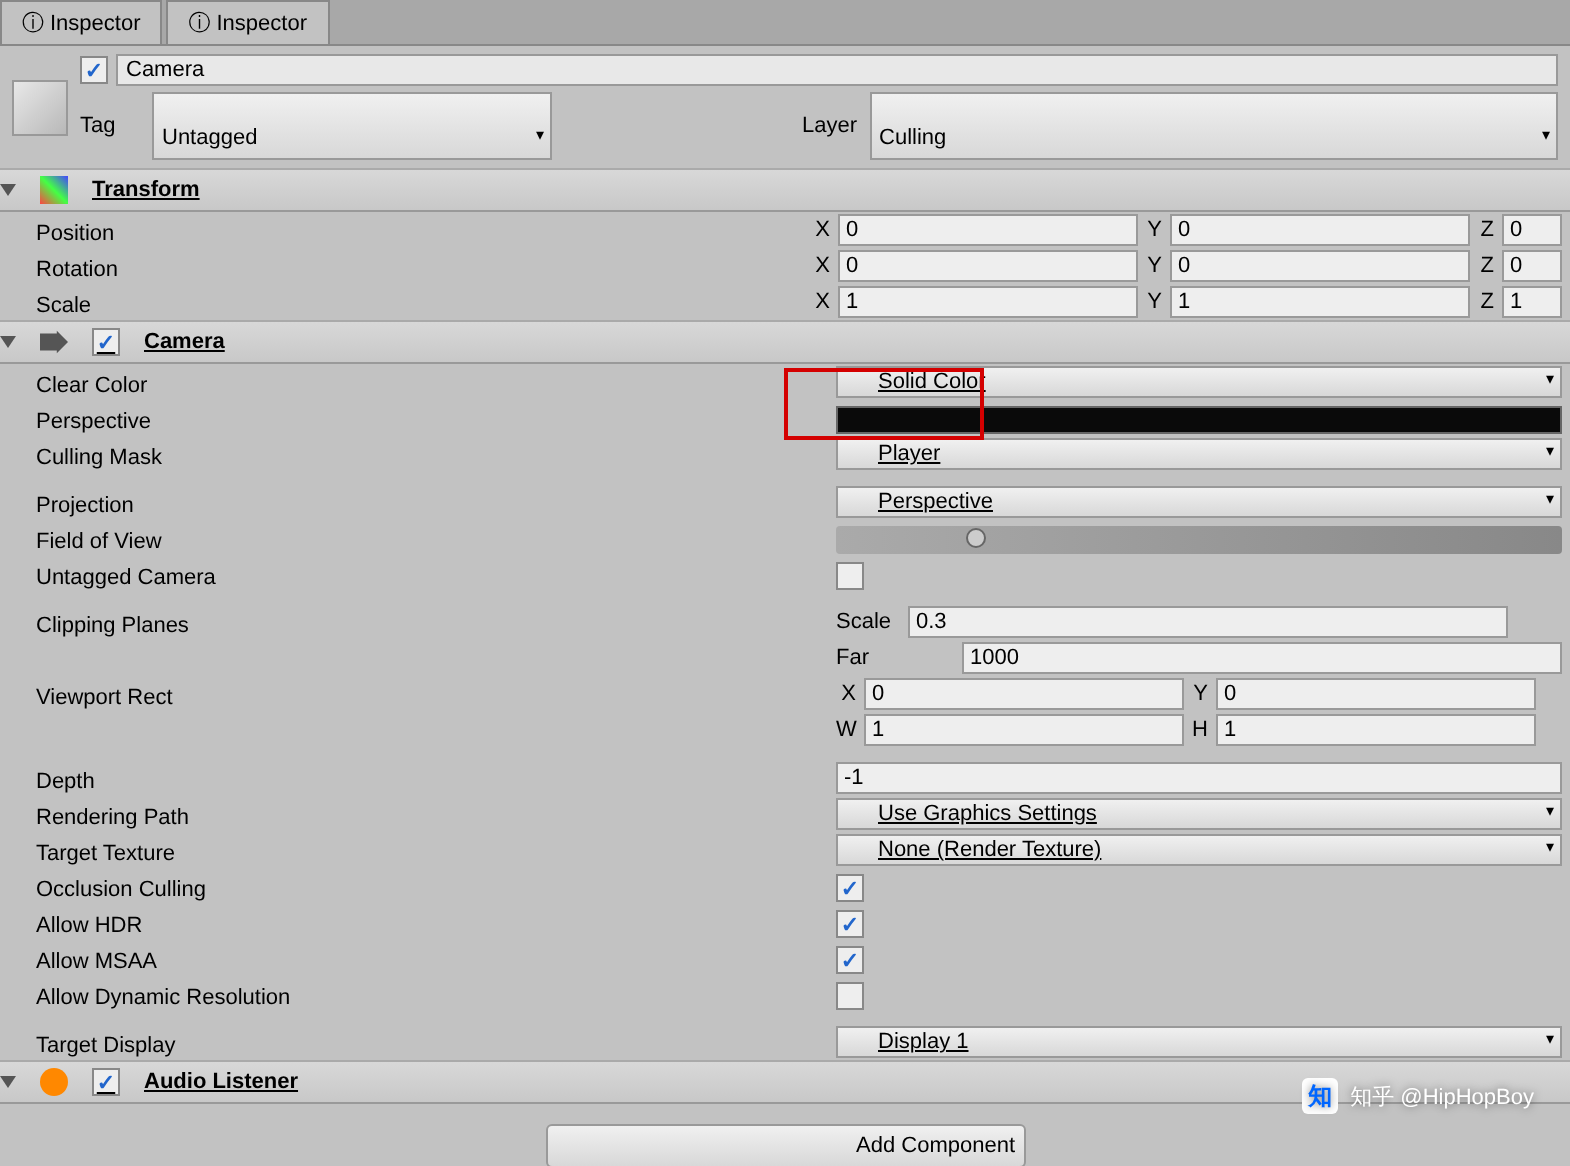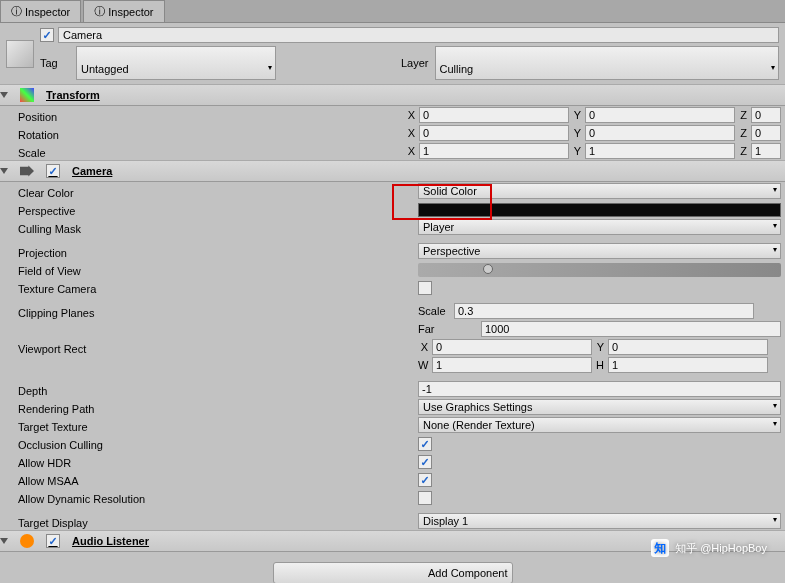--- a/index.html
+++ b/index.html
@@ -20,21 +20,21 @@
 .foldout { width: 0; height: 0; border-left: 4px solid transparent; border-right: 4px solid transparent; border-top: 6px solid #555; }
 .component-icon { width: 14px; height: 14px; }
 .transform-icon { background: linear-gradient(45deg, #f44, #4f4, #44f); }
 .camera-icon { background: #555; clip-path: polygon(0 20%, 60% 20%, 60% 10%, 100% 50%, 60% 90%, 60% 80%, 0 80%); }
 .audio-icon { background: #f80; border-radius: 50%; }
 .row { display: flex; align-items: flex-end; padding: 1px 4px 1px 18px; min-height: 18px; }
 .label { width: 180px; }
 .fields { flex: 1; display: flex; gap: 2px; align-items: center; padding-left: 220px; }
 .axis { width: 12px; text-align: right; padding-right: 2px; }
 .num-input { background: #eee; border: 1px solid #999; padding: 1px 3px; height: 16px; flex: 1; max-width: 160px; }
-.wide-dropdown { flex: 1; background: linear-gradient(#f0f0f0, #d8d8d8); border: 1px solid #999; padding: 1px 4px; height: 16px; position: relative; }
+.wide-dropdown { flex: 1; background: linear-gradient(#f0f0f0, #d8d8d8); border: 1px solid #999; padding: 1px 20px; height: 16px; position: relative; text-decoration: underline; }
 .wide-dropdown::after { content: '▾'; position: absolute; right: 3px; font-size: 8px; }
 .color-swatch { flex: 1; height: 14px; background: #0a0a0a; border: 1px solid #666; }
 .slider { flex: 1; height: 14px; position: relative; background: linear-gradient(90deg, #aaa, #888); border-radius: 2px; }
 .slider-handle { position: absolute; width: 10px; height: 10px; background: #ccc; border: 1px solid #666; border-radius: 50%; top: 1px; left: 18%; }
 .checkbox { width: 14px; height: 14px; background: #eee; border: 1px solid #888; display: inline-flex; align-items: center; justify-content: center; }
 .checkbox.checked::after { content: '✓'; color: #2266cc; font-weight: bold; font-size: 11px; }
 .red-box { border: 2px solid #d40000; position: absolute; left: 392px; top: 184px; width: 100px; height: 36px; pointer-events: none; }
 .add-btn { display: block; margin: 10px auto; width: 240px; padding: 4px; background: linear-gradient(#f0f0f0, #d8d8d8); border: 1px solid #999; border-radius: 3px; text-align: right; }
 .watermark { position: absolute; right: 18px; bottom: 26px; color: #fff; font-size: 16px; text-shadow: 0 0 4px rgba(0,0,0,0.5); pointer-events: none; display: flex; align-items: center; gap: 6px; }
 .wm-icon { width: 18px; height: 18px; background: #fff; border-radius: 3px; display: inline-flex; align-items: center; justify-content: center; color: #06f; font-weight: bold; font-size: 12px; }
@@ -143,21 +143,21 @@
   </div>
 <div class="row">
     <span class="label">Field of View</span>
     <div class="fields">
       <div class="slider">
         <div class="slider-handle"></div>
       </div>
     </div>
   </div>
 <div class="row">
-    <span class="label">Texture Camera</span>
+    <span class="label">Untagged Camera</span>
     <div class="fields">
       <span class="checkbox"></span>
     </div>
   </div>
 <div style="height:6px"></div>
 <div class="row clip-row">
     <span class="label">Clipping Planes</span>
     <div class="fields">
       <span class="clip-label">Scale</span>
       <input class="num-input" style="max-width: 300px;" value="0.3">

